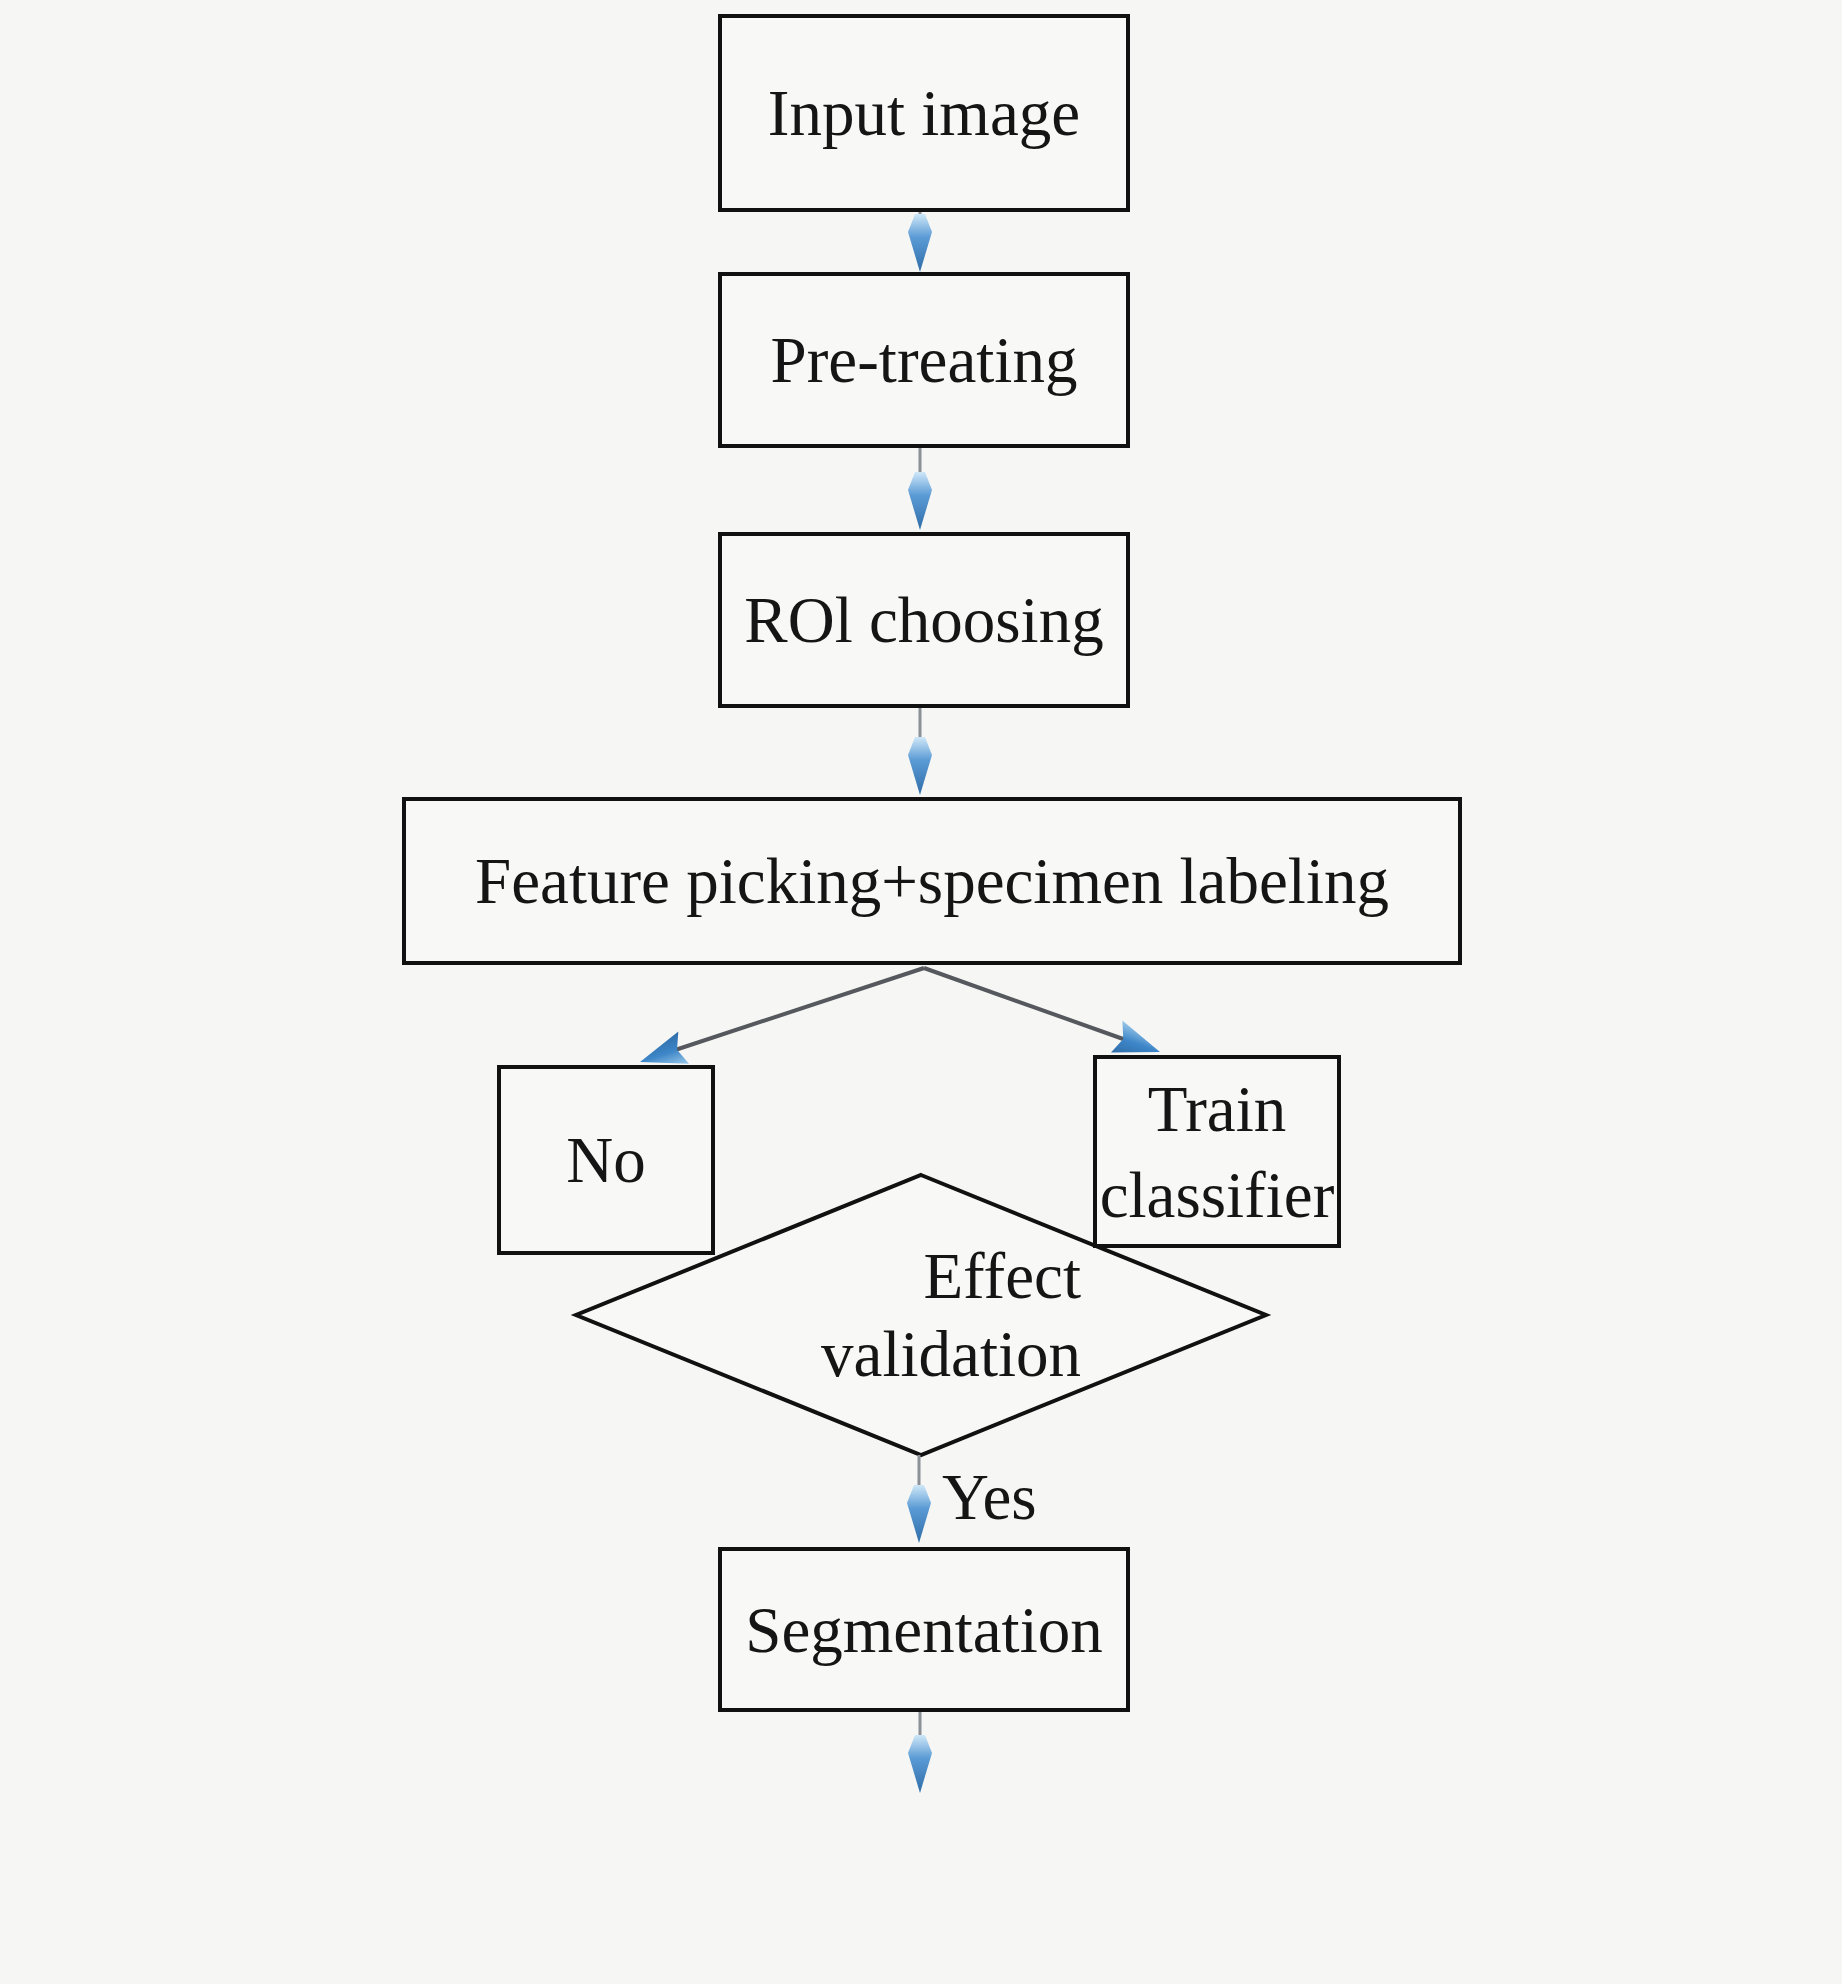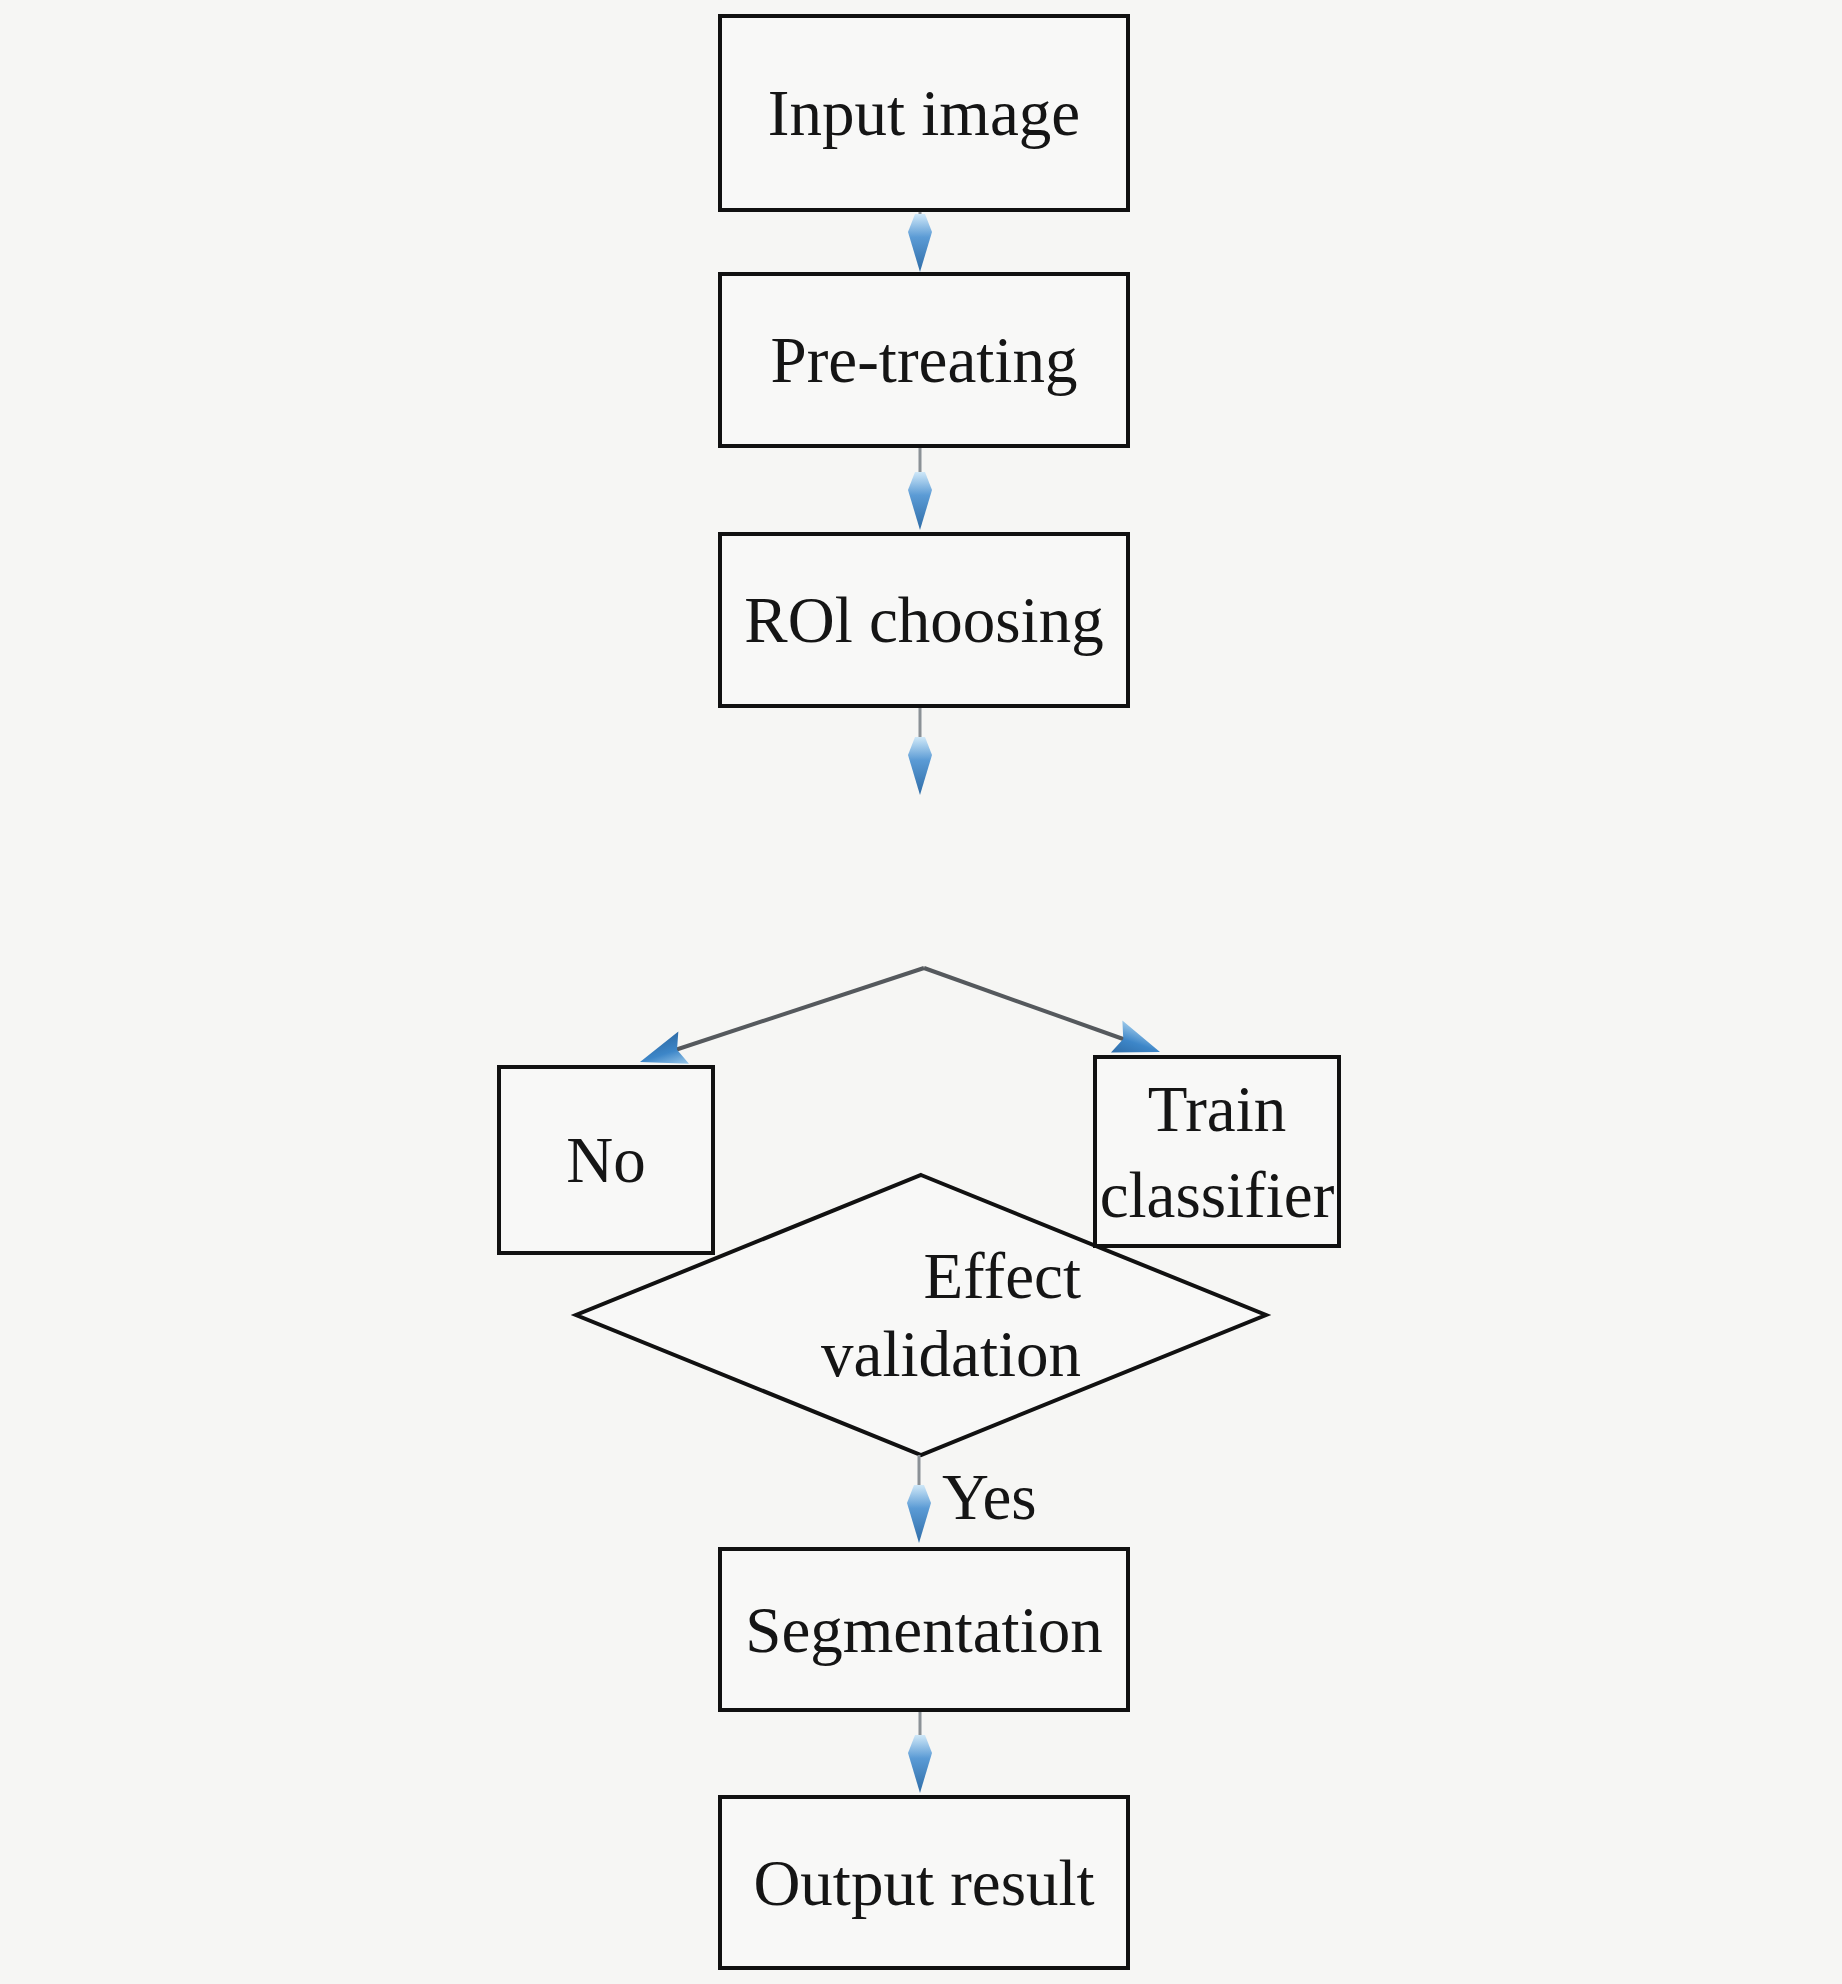--- a/index.html
+++ b/index.html
@@ -94,26 +94,26 @@
       <use href="#dhead" fill="url(#ahd)" transform="translate(1160,1052) rotate(19.6)"></use>
     </g>
   </svg>
 
   <div class="node node-input">Input image</div>
 
   <div class="node node-pretreat">Pre-treating</div>
 
   <div class="node node-roi">ROl choosing</div>
 
+  <div class="node node-feature">Feature picking+specimen labeling</div>
 
   <div class="node node-no">No</div>
 
   <div class="node node-train">Train classifier</div>
 
   <div class="diamond-label">Effect validation</div>
 
   <div class="node node-segmentation">Segmentation</div>
 
-  <div class="node node-output">Output result</div>
 
   <div class="edge-label-yes">Yes</div>
 
 </div>
 
 </body></html>

